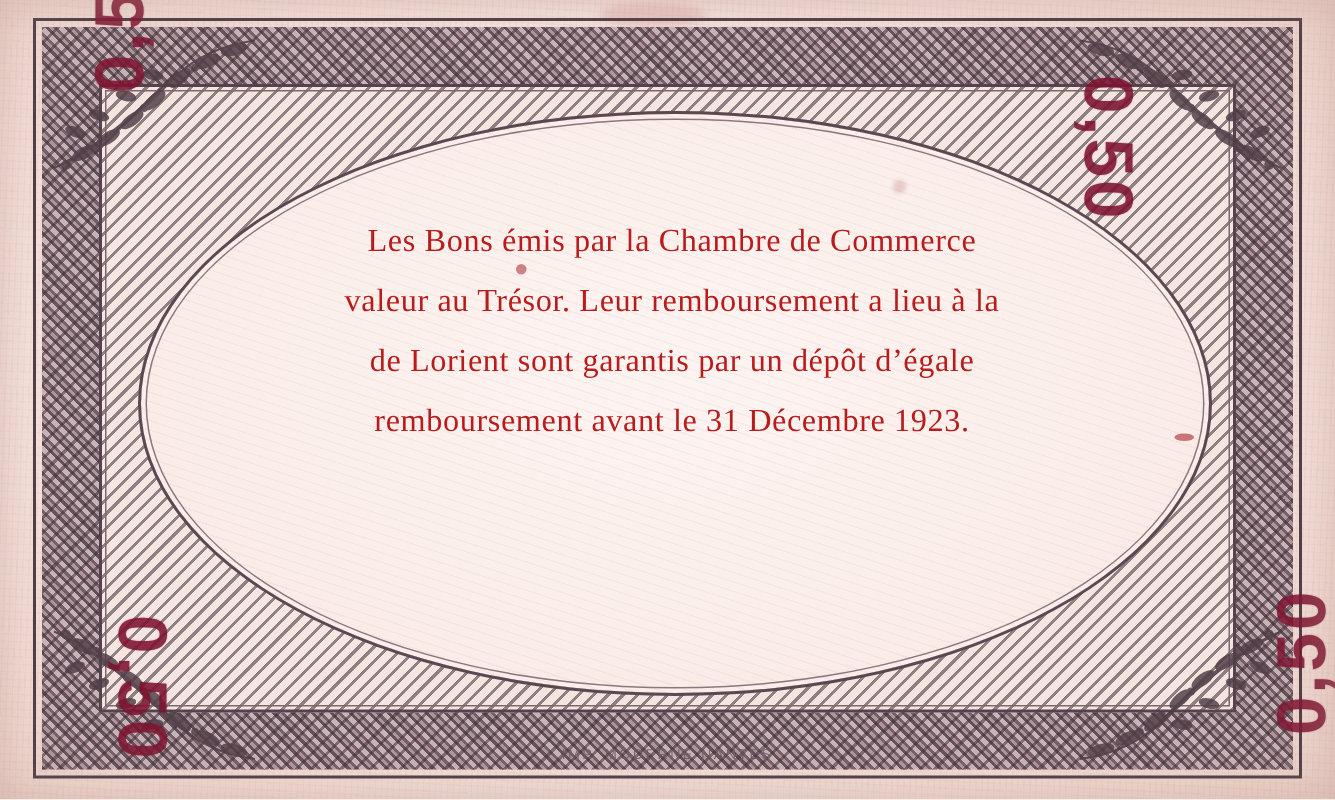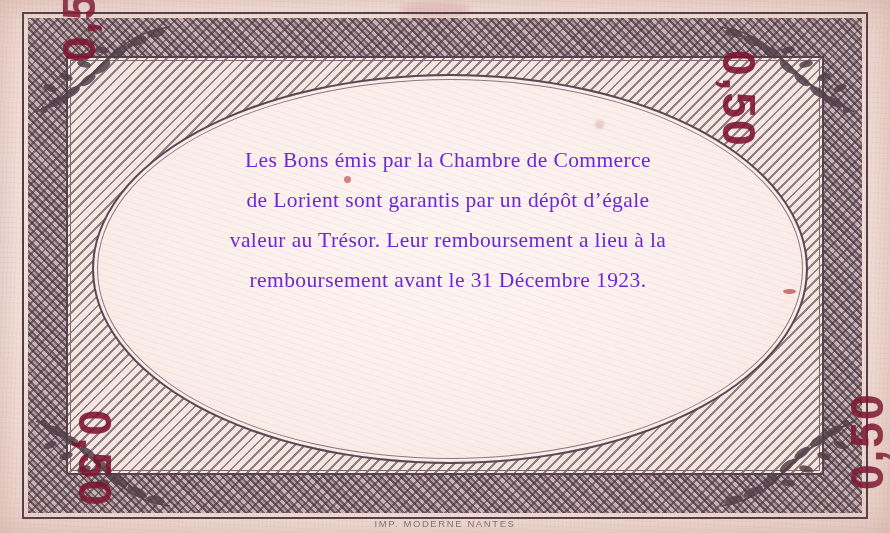--- a/index.html
+++ b/index.html
@@ -123,21 +123,21 @@
     pointer-events: none;
   }
 
   
   .text-block {
     position: absolute;
     left: 110px;
     top: 140px;
     width: 676px;
     text-align: center;
-    color: #6d28d9;
+    color: #b91c1c;
     font-size: 21.5px;
     line-height: 40px;
     letter-spacing: 0.4px;
     font-family: "Liberation Serif", serif;
   }
   .text-block .ln { display: block; white-space: nowrap; }
 
   
   .denom {
     position: absolute;
@@ -151,21 +151,21 @@
   }
   .denom.tl { left: 52px;  top: 62px;  transform: rotate(-90deg); transform-origin: left top; }
   .denom.tr { left: 766px; top: 50px;  transform: rotate(90deg);  transform-origin: left top; }
   .denom.bl { left: 122px; top: 410px; transform: rotate(90deg);  transform-origin: left top; }
   .denom.br { left: 840px; top: 490px; transform: rotate(-90deg); transform-origin: left top; }
 
   
   .printer-credit {
     position: absolute;
     left: 0; right: 0;
-    bottom: 4px;
+    bottom: 24px;
     text-align: center;
     font-family: "Liberation Sans", sans-serif;
     font-size: 9.5px;
     letter-spacing: 1.6px;
     color: #6a5a5e;
     opacity: 0.85;
   }
 
   
   .stain { position: absolute; border-radius: 50%; pointer-events: none; }
@@ -294,22 +294,22 @@
       </g>
     </svg>
   </div>
 
   <div class="oval">
     <div class="oval-hatch"></div>
   </div>
 
   <div class="text-block">
     <span class="ln">Les Bons émis par la Chambre de Commerce</span>
+    <span class="ln">valeur au Trésor. Leur remboursement a lieu à la</span>
     <span class="ln">de Lorient sont garantis par un dépôt d’égale</span>
-    <span class="ln">valeur au Trésor. Leur remboursement a lieu à la</span>
     <span class="ln">remboursement avant le 31 Décembre 1923.</span>
   </div>
 
   <div class="denom tl">0,50</div>
   <div class="denom tr">0,50</div>
   <div class="denom bl">0,50</div>
   <div class="denom br">0,50</div>
 
   <div class="printer-credit">IMP. MODERNE NANTES</div>
 

